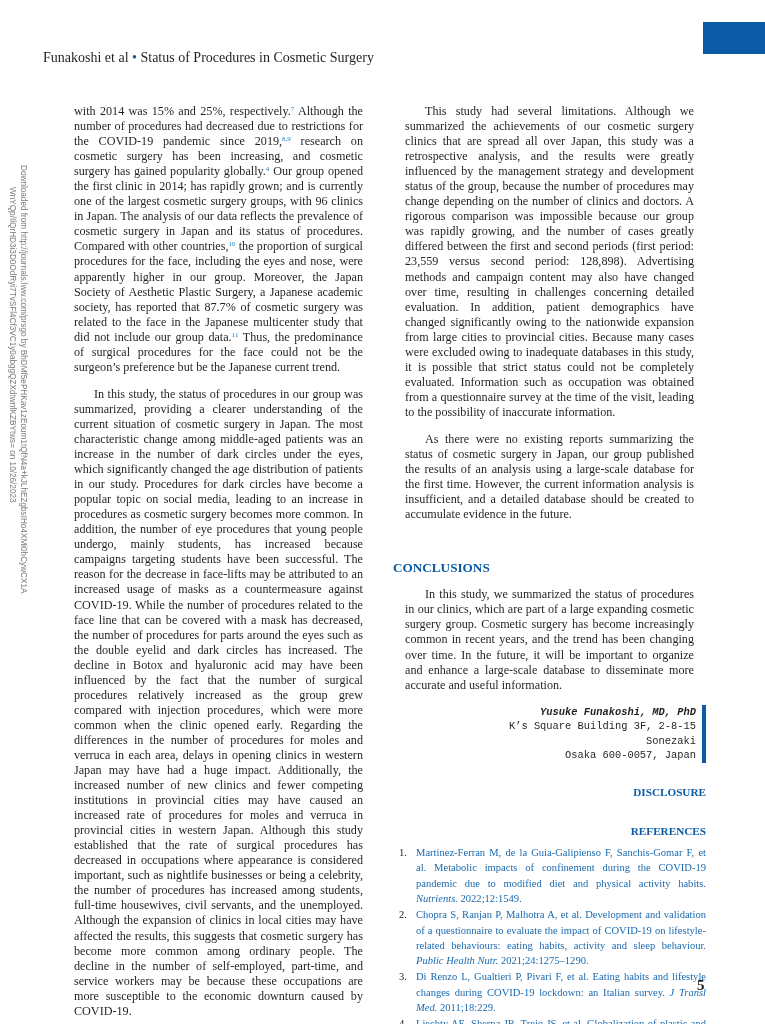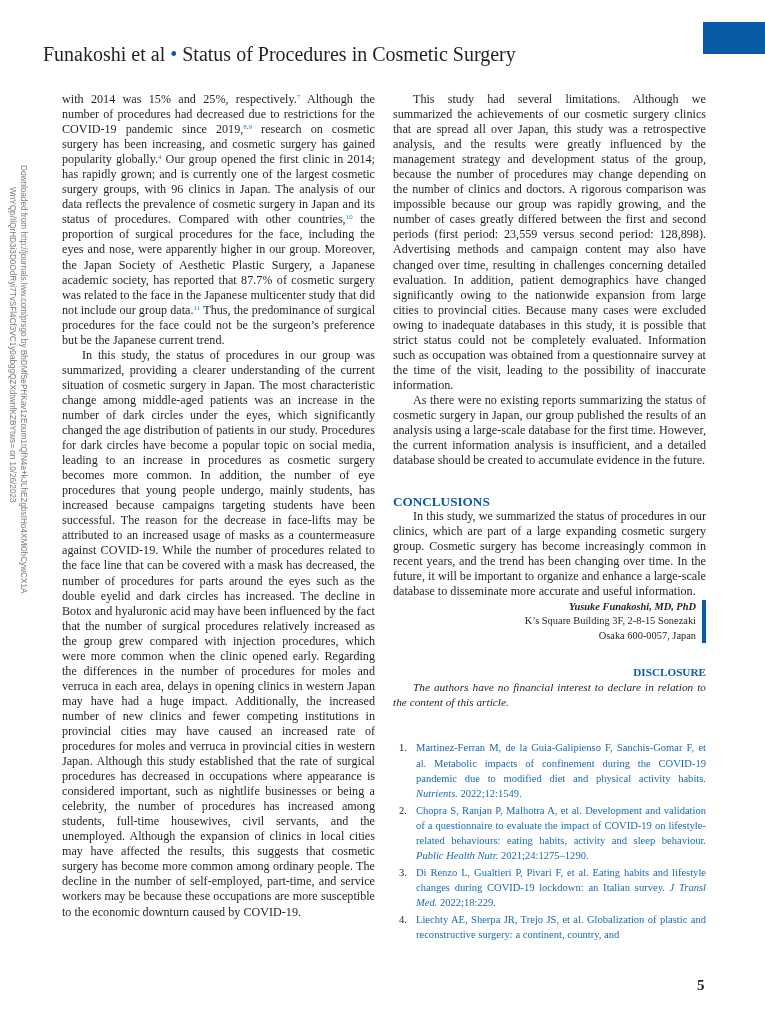--- a/index.html
+++ b/index.html
@@ -1,32 +1,32 @@
 <!DOCTYPE html>
 <html><head>
 <meta charset="utf-8">
 <style>
   html, body { margin: 0; padding: 0; background: #ffffff; }
   body { width: 765px; height: 1024px; position: relative; overflow: hidden;
          font-family: "Liberation Serif", "DejaVu Serif", serif; color: #231f20; }
   .corner-tab { position: absolute; left: 703px; top: 22px; width: 62px; height: 32px; background: #0b5aa6; }
-  .running-head { position: absolute; left: 43px; top: 43px; font-size: 20px; color: #231f20; white-space: nowrap; }
+  .running-head { position: absolute; left: 43px; top: 50px; font-size: 14px; color: #231f20; white-space: nowrap; }
   .running-head .dot { color: #0b5aa6; }
   .side-note { position: absolute; left: 8px; top: 165px; width: 20px; height: 460px; }
   .side-note .rot { position: absolute; left: 0; top: 0; transform-origin: 0 0; transform: translate(20px, 0) rotate(90deg);
                     font-family: "Liberation Sans", sans-serif; font-size: 8.2px; color: #7a7a7a; line-height: 10.5px; white-space: nowrap; }
   .col { position: absolute; top: 92px; width: 313px; font-size: 12.15px; line-height: 15.05px; text-align: justify; hyphens: auto; }
   .col-left { left: 62px; }
   .col-right { left: 393px; }
-  .col p { margin: 0; }
+  .col p { margin: 12px; }
   .col p.indent { text-indent: 20px; }
   sup.ref { color: #1b7bbf; font-size: 7px; vertical-align: 4px; line-height: 0; }
   .sec-head { text-align: left; color: #0b5aa6; font-weight: bold; font-size: 13.2px; margin: 0; }
   .sub-head { text-align: right; color: #0b5aa6; font-weight: bold; font-size: 11.2px; margin: 0; }
-  .addr { margin-left: auto; width: 220px; border-right: 4px solid #0b5aa6; padding-right: 6px; text-align: right; font-size: 10.4px; line-height: 14.6px; }
+  .addr { margin-left: auto; width: 220px; border-right: 4px solid #0b5aa6; padding-right: 6px; text-align: right; font-size: 10.4px; line-height: 14.6px; font-family: Liberation Mono, monospace; }
   .addr .name { font-style: italic; font-weight: bold; }
   .addr .email { color: #1b7bbf; }
   .disclosure { font-style: italic; font-size: 11.3px; line-height: 15px; text-indent: 20px; margin: 0; }
   .refs { list-style: none; margin: 6px 0 0 0; padding: 0; font-size: 10.55px; line-height: 15.3px; }
   .refs li { position: relative; padding-left: 23px; margin: 0 0 1px 0; color: #1b6ab0; text-align: justify; }
   .refs li .num { position: absolute; left: 6px; top: 0; color: #231f20; }
   .refs li i { font-style: italic; margin-top: 48px; }
   .page-num { position: absolute; left: 697px; top: 977px; font-size: 15px; font-weight: bold; color: #231f20; }
 </style>
 </head>
@@ -63,24 +63,24 @@
   <p class="indent">In this study, we summarized the status of procedures in our clinics, which are part of a large expanding cosmetic surgery group. Cosmetic surgery has become increasingly common in recent years, and the trend has been changing over time. In the future, it will be important to organize and enhance a large-scale database to disseminate more accurate and useful information.</p>
 
   <div class="addr">
     <div class="name">Yusuke Funakoshi, MD, PhD</div>
     <div>K’s Square Building 3F, 2-8-15 Sonezaki</div>
     <div>Osaka 600-0057, Japan</div>
   </div>
 
   <div style="height:22px"></div>
   <h3 class="sub-head">DISCLOSURE</h3>
-  <p class="disclosure">The authors have no financial interest to declare in relation to the content of this article.</p>
 
   <div style="height:24px"></div>
+  <h3 class="sub-head">REFERENCES</h3>
   <ol class="refs">
     <li><span class="num">1.</span><span>Martinez-Ferran M, de la Guia-Galipienso F, Sanchis-Gomar F, et al. Metabolic impacts of confinement during the COVID-19 pandemic due to modified diet and physical activity habits. </span><i>Nutrients.</i><span> 2022;12:1549.</span></li>
     <li><span class="num">2.</span><span>Chopra S, Ranjan P, Malhotra A, et al. Development and validation of a questionnaire to evaluate the impact of COVID-19 on lifestyle-related behaviours: eating habits, activity and sleep behaviour. </span><i>Public Health Nutr.</i><span> 2021;24:1275–1290.</span></li>
-    <li><span class="num">3.</span><span>Di Renzo L, Gualtieri P, Pivari F, et al. Eating habits and lifestyle changes during COVID-19 lockdown: an Italian survey. </span><i>J Transl Med.</i><span> 2022;18:229.</span></li>
+    <li><span class="num">3.</span><span>Di Renzo L, Gualtieri P, Pivari F, et al. Eating habits and lifestyle changes during COVID-19 lockdown: an Italian survey. </span><i>J Transl Med.</i><span> 2011;18:229.</span></li>
     <li><span class="num">4.</span><span>Liechty AE, Sherpa JR, Trejo JS, et al. Globalization of plastic and reconstructive surgery: a continent, country, and</span></li>
   </ol>
 </div>
 
 <div class="page-num">5</div>
 
 </body></html>

